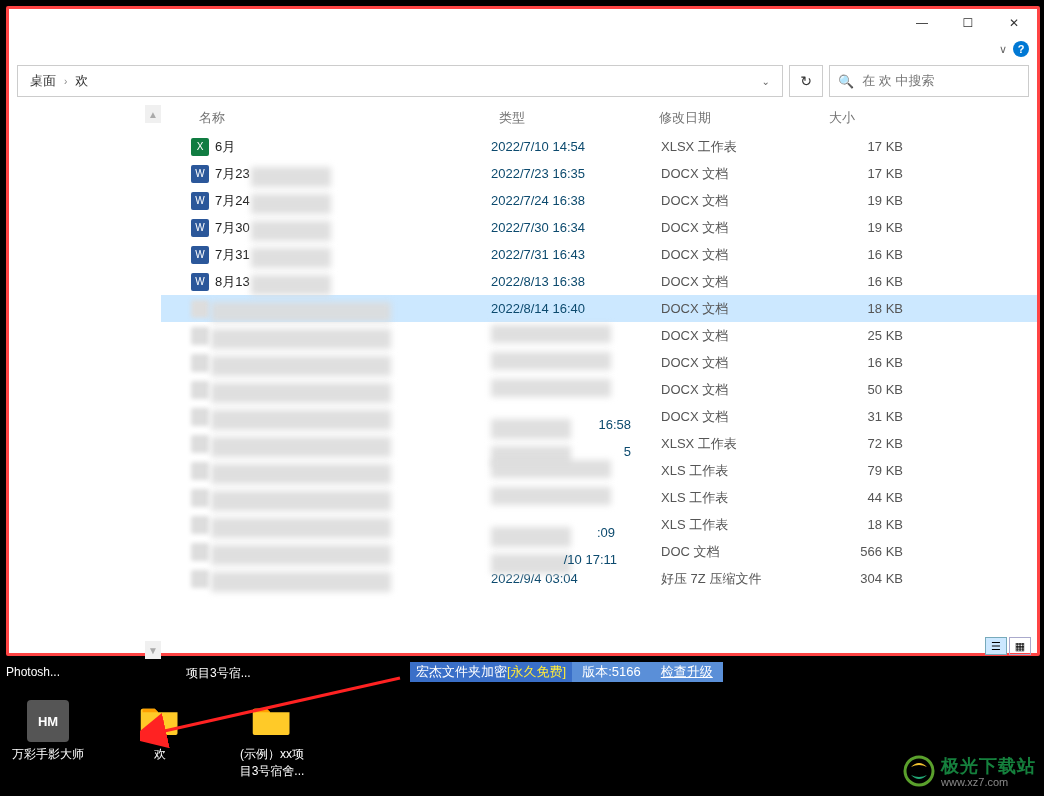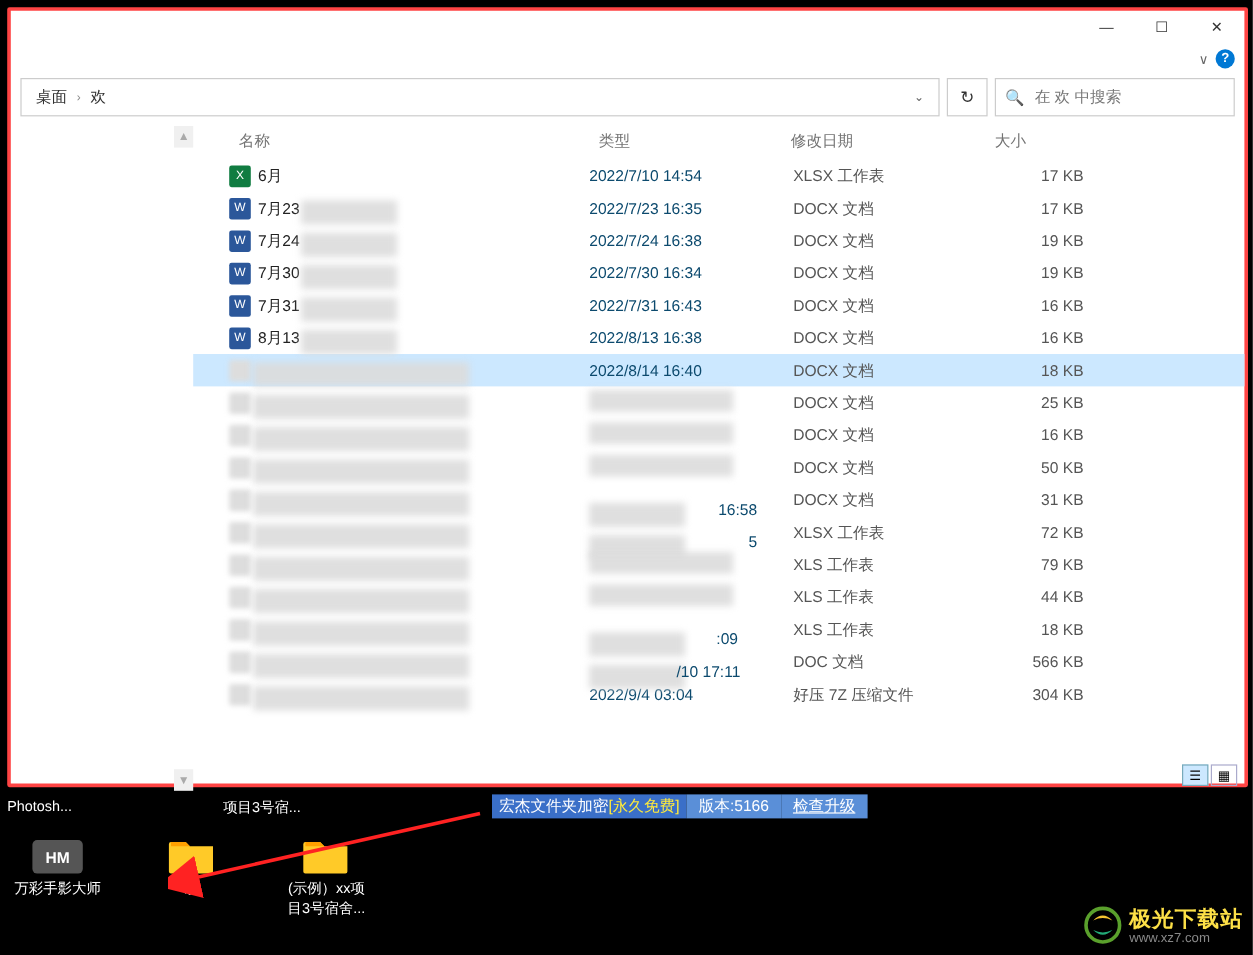--- a/index.html
+++ b/index.html
@@ -61,30 +61,30 @@
 .desktop-labels .dl2 { position: absolute; left: 186px; }
 
 .status-strip { position: absolute; top: 662px; left: 410px; height: 20px; display: flex; align-items: center; font-size: 13px; }
 .status-strip .ss1 { background: #3a6fc8; color: #fff; padding: 1px 6px; }
 .status-strip .ss1 .free { color: #ffeb3b; }
 .status-strip .ss2 { background: #5a8fd8; color: #fff; padding: 1px 10px; }
 .status-strip .ss3 { background: #5a8fd8; color: #fff; padding: 1px 10px; text-decoration: underline; }
 
 .desktop-icons { position: absolute; top: 700px; left: 12px; display: flex; gap: 40px; }
 .dicon { width: 72px; display: flex; flex-direction: column; align-items: center; gap: 4px; color: #fff; font-size: 12px; text-align: center; }
-.dicon .ico { width: 42px; height: 28px; display: flex; align-items: center; justify-content: center; border-radius: 4px; }
+.dicon .ico { width: 42px; height: 42px; display: flex; align-items: center; justify-content: center; border-radius: 4px; }
 .dicon .ico.gray { background: #555; color: #fff; font-weight: bold; font-size: 13px;}
 .dicon .ico.folder { position: relative; }
 .dicon .ico.folder svg { width: 42px; height: 42px; }
 
 .arrow-annotation { position: absolute; left: 140px; top: 670px; width: 270px; height: 80px; pointer-events: none; }
 
 .watermark { position: absolute; right: 8px; bottom: 8px; display: flex; align-items: center; gap: 6px; }
 .watermark .wm-logo { width: 32px; height: 32px; }
-.watermark .wm-text { color: #fde047; font-size: 18px; font-weight: bold; letter-spacing: 1px; }
+.watermark .wm-text { color: #15803d; font-size: 18px; font-weight: bold; letter-spacing: 1px; }
 .watermark .wm-sub { color: #888; font-size: 11px; margin-top: -2px; }
 </style>
 </head>
 <body>
 
 <div class="explorer-window">
   <div class="titlebar">
     <div class="win-btn">—</div>
     <div class="win-btn">☐</div>
     <div class="win-btn close">✕</div>

